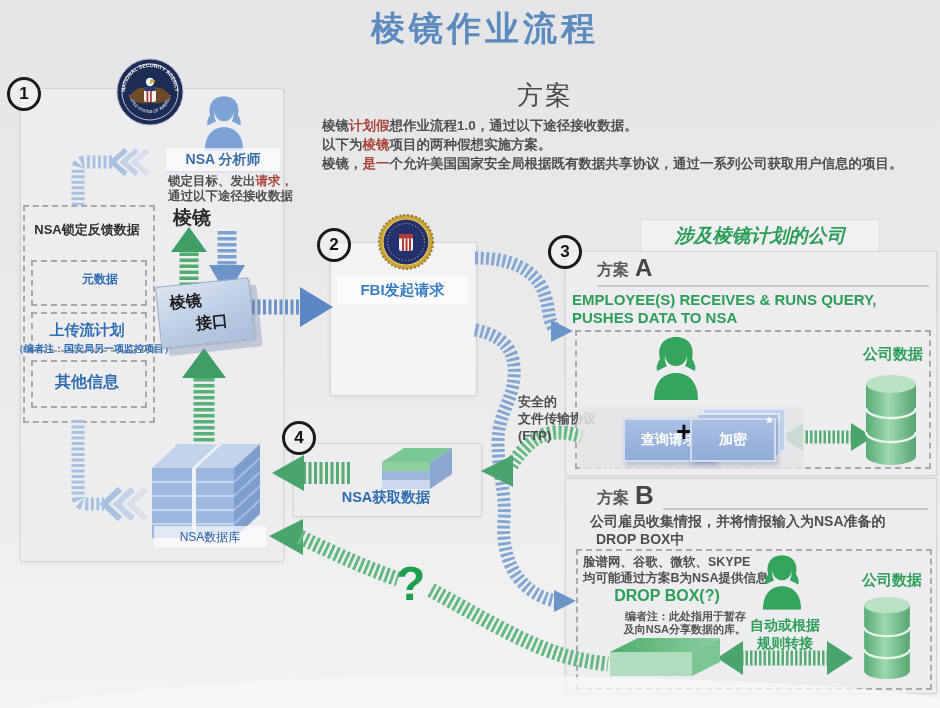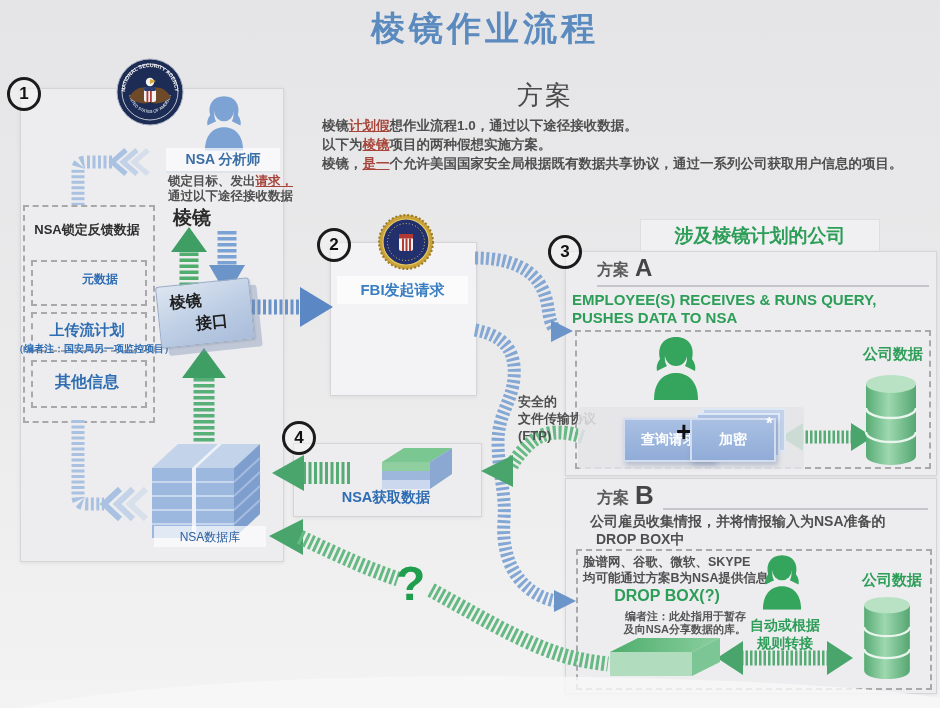--- a/index.html
+++ b/index.html
@@ -9,33 +9,33 @@
   .abs{position:absolute;}
   .title{left:0;top:6px;width:100%;text-align:center;font-size:34px;font-weight:bold;
     color:#5b8abf;letter-spacing:4px;padding-left:15px;}
   .panel{background:#ededef;border:1px solid #d5d5d8;box-shadow:0 1px 4px rgba(0,0,0,.07);}
   .numcircle{width:28px;height:28px;border:3px solid #1b1b1b;border-radius:50%;
     display:flex;align-items:center;justify-content:center;font-size:17px;font-weight:bold;color:#111;background:rgba(245,245,246,.5);}
   .dashed{border:2px dashed #a9a9ac;}
   .bluetext{color:#2f6db3;font-weight:bold;}
   .greentext{color:#2d9e58;font-weight:bold;}
   .darktext{color:#4f4f4f;font-weight:bold;}
-  .redtext{color:#a8453a;text-decoration:underline;}
+  .redtext{color:#a8453a;}
   .center{text-align:center;}
   .cjk{word-break:break-all;}
   .bluebox{background:linear-gradient(180deg,#a9c0e3,#90acd7);border:2px solid #d2ddef;
     color:#fff;font-weight:bold;font-size:14px;display:flex;align-items:center;justify-content:center;
     box-shadow:2px 3px 5px rgba(90,110,150,.35);}
   .stackbox{border:2px solid #dfe8f5;}
   .iface{background:linear-gradient(160deg,#dde5f0 0%,#bccde4 55%,#a9bcd9 100%);
     border:1px solid #98abc9;border-radius:3px;transform:rotate(-6deg);
     box-shadow:7px 8px 0 rgba(125,145,180,.40),1px 1px 2px rgba(0,0,0,.2);}
   .chip{background:rgba(252,252,253,.72);}
   .rule{background:#c6c6ca;height:2px;}
-  .tab{background:#f0f0f2;border:1px solid #dededf;border-bottom:none;}
+  .tab{background:#f0f0f2;border:1px solid #dededf;border-bottom:none;font-style:italic;}
   .groupchip{background:rgba(228,228,232,.85);border-radius:4px;}
   svg{display:block;}
 </style>
 </head>
 <body>
 
 <div class="stage">
 
   <svg width="0" height="0" style="position:absolute">
     <defs>

